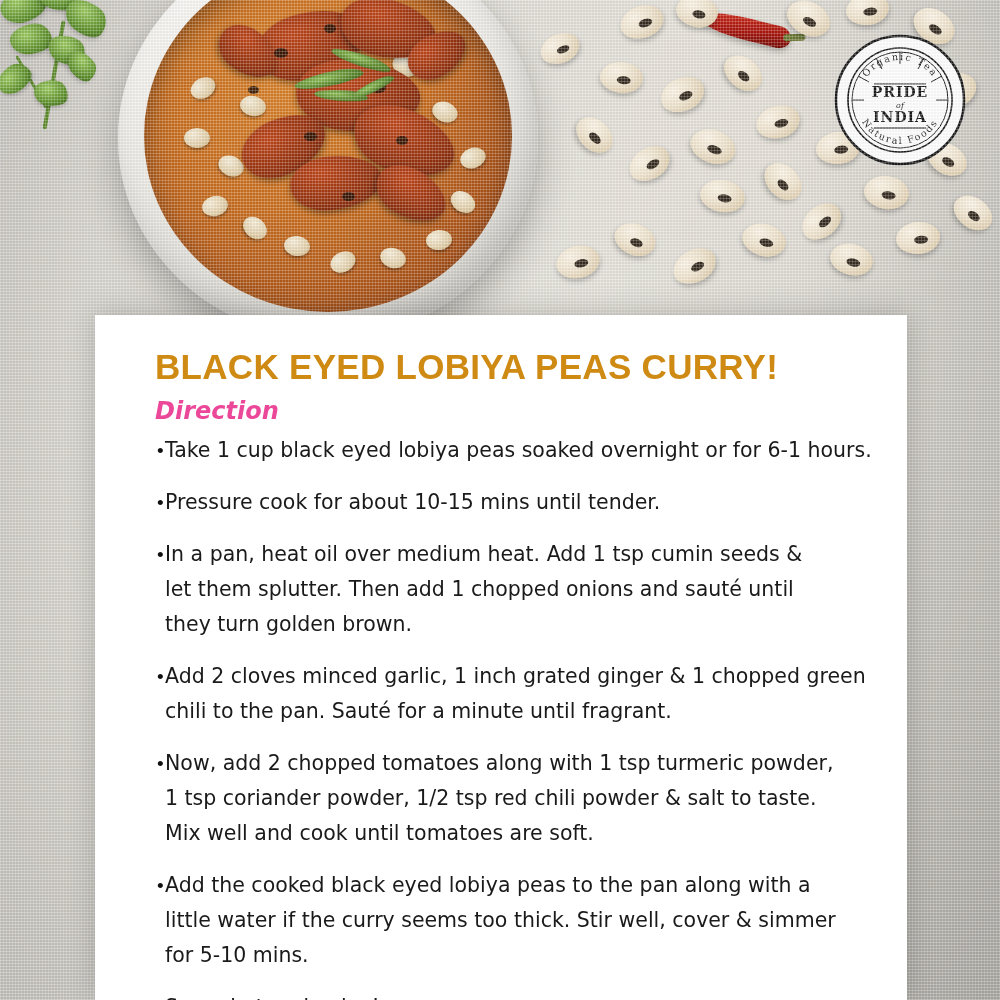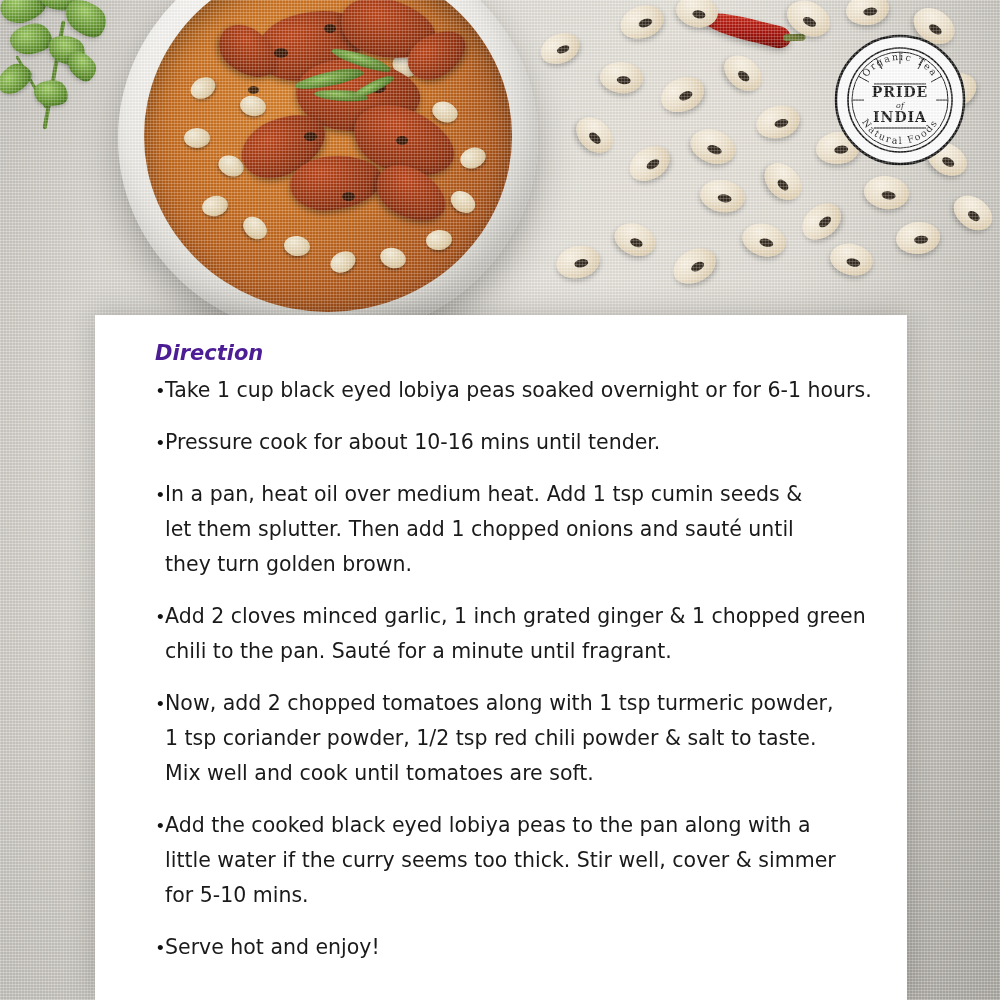--- a/index.html
+++ b/index.html
@@ -195,22 +195,22 @@
     font-weight: bold;
     font-size: 35px;
     letter-spacing: 0.3px;
     margin: 6px 0 10px 30px;
     font-family: "Liberation Sans", sans-serif;
   }
   .direction-label {
     font-family: "DejaVu Sans", sans-serif;
     font-style: italic;
     font-weight: bold;
-    font-size: 21px;
-    color: #4c1d95;
+    font-size: 24px;
+    color: #ec4899;
     margin: 0 0 8px 30px;
   }
   .steps {
     margin: 0;
     padding: 0;
     list-style: none;
   }
   .step {
     display: flex;
     align-items: flex-start;
@@ -417,30 +417,31 @@
         <text x="66" y="63" text-anchor="middle" font-family="DejaVu Serif, serif" font-size="14" font-weight="bold" letter-spacing="1" fill="#1b1b1b">PRIDE</text>
         <text x="66" y="74" text-anchor="middle" font-family="DejaVu Serif, serif" font-style="italic" font-size="8" fill="#1b1b1b">of</text>
         <text x="66" y="88" text-anchor="middle" font-family="DejaVu Serif, serif" font-size="14" font-weight="bold" letter-spacing="1" fill="#1b1b1b">INDIA</text>
         <line x1="40" y1="50" x2="92" y2="50" stroke="#1b1b1b" stroke-width="1"></line>
         <line x1="40" y1="94" x2="92" y2="94" stroke="#1b1b1b" stroke-width="1"></line>
       </svg>
     </div>
   </div>
 
   <div class="card">
+    <div class="recipe-title">BLACK EYED LOBIYA PEAS CURRY!</div>
     <div class="direction-label">Direction</div>
 
     <ul class="steps">
       <li class="step">
         <span class="step-bullet">•</span>
         <span class="step-text">Take 1 cup black eyed lobiya peas soaked overnight or for 6-1 hours.</span>
       </li>
       <li class="step">
         <span class="step-bullet">•</span>
-        <span class="step-text">Pressure cook for about 10-16 mins until tender.</span>
+        <span class="step-text">Pressure cook for about 10-15 mins until tender.</span>
       </li>
       <li class="step">
         <span class="step-bullet">•</span>
         <span class="step-text">In a pan, heat oil over medium heat. Add 1 tsp cumin seeds &amp;
 let them splutter. Then add 1 chopped onions and sauté until
 they turn golden brown.</span>
       </li>
       <li class="step">
         <span class="step-bullet">•</span>
         <span class="step-text">Add 2 cloves minced garlic, 1 inch grated ginger &amp; 1 chopped green

